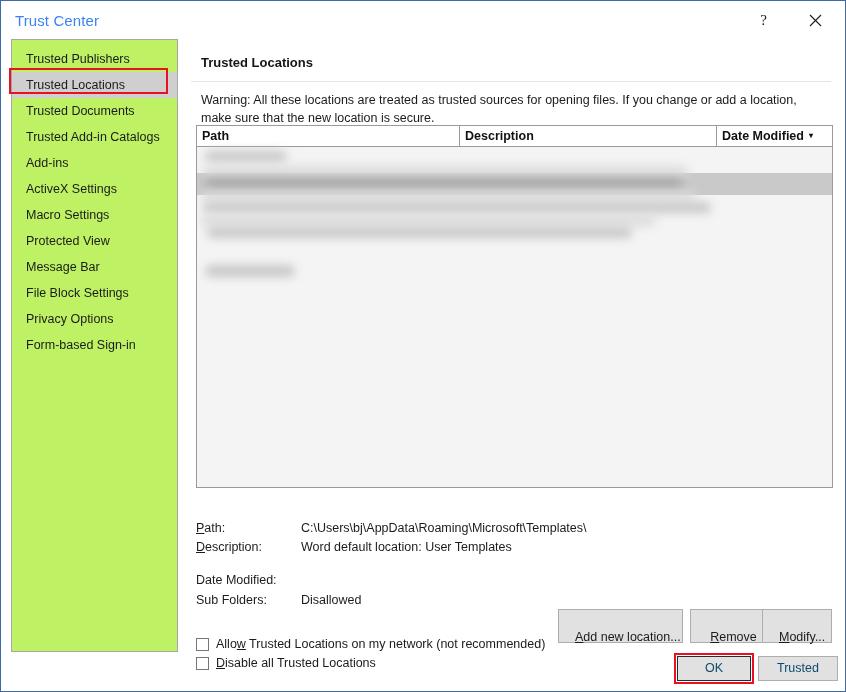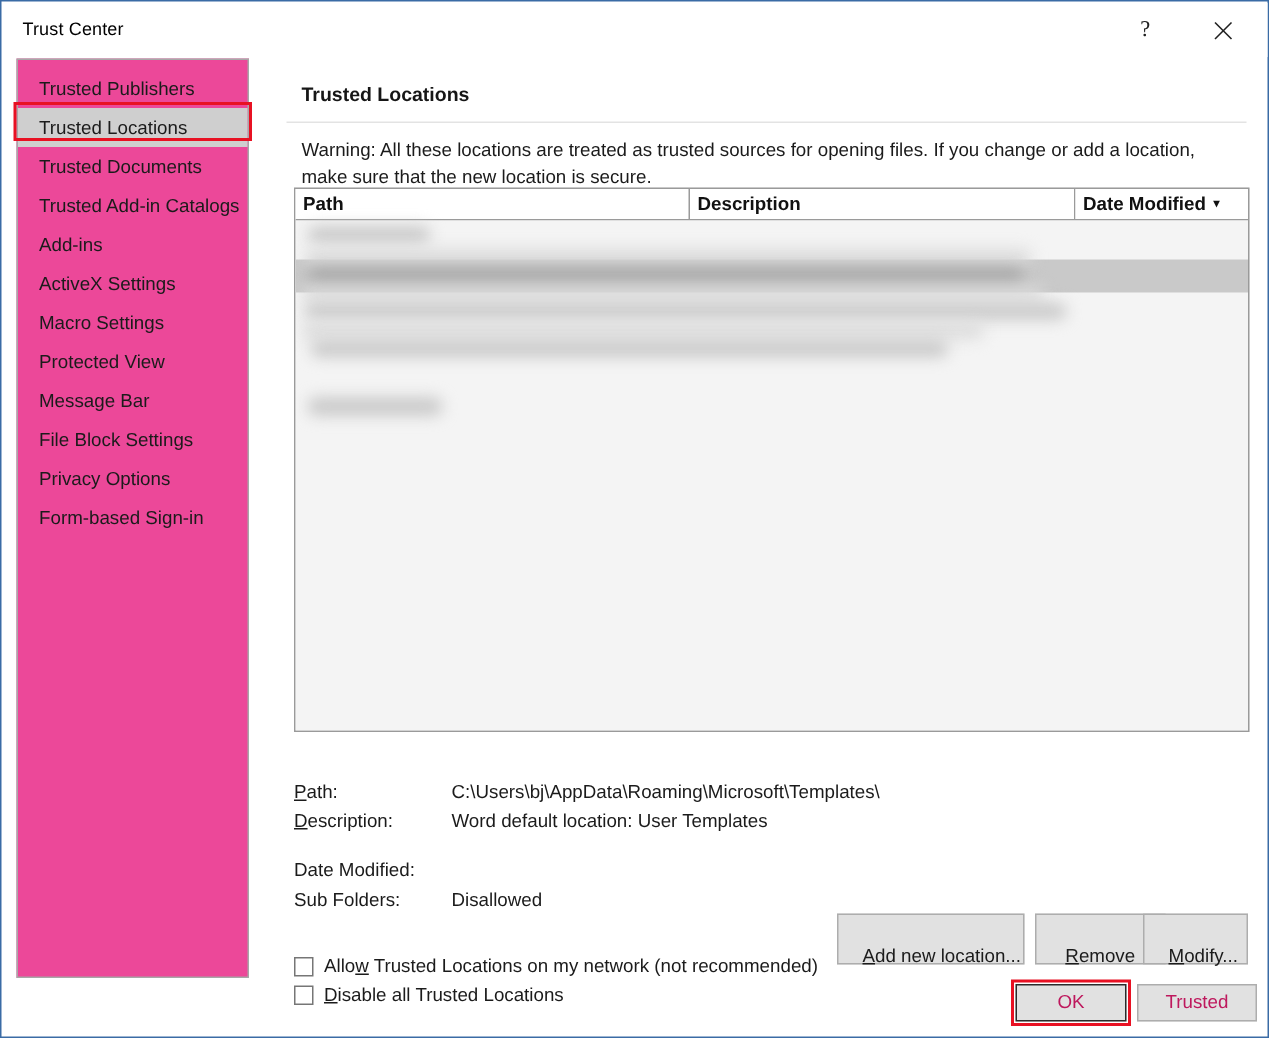--- a/index.html
+++ b/index.html
@@ -33,22 +33,22 @@
     position: absolute;
     left: 1px; top: 1px;
     width: 844px;
     height: 36px;
     background: #ffffff;
   }
   .title-text {
     position: absolute;
     left: 13px;
     top: 10px;
-    font-size: 12px;
-    color: #000000;
+    font-size: 15px;
+    color: #3b82f6;
     letter-spacing: 0.1px;
   }
   .win-btn {
     position: absolute;
     top: 1px;
     width: 45px;
     height: 34px;
     display: flex;
     align-items: center;
     justify-content: center;
@@ -64,24 +64,24 @@
     color: #202020;
     font-family: "Liberation Serif", serif;
     line-height: 1;
   }
 
   
   .sidebar {
     position: absolute;
     left: 10px;
     top: 38px;
-    width: 155px;
+    width: 167px;
     height: 613px;
     box-sizing: border-box;
-    background: #ec4899;
+    background: #bef264;
     border: 1px solid #a7a7a7;
   }
   .side-item {
     position: relative;
     height: 26px;
     line-height: 26px;
     padding-left: 14px;
     font-size: 12.5px;
     color: #1b1b1b;
     white-space: nowrap;
@@ -263,21 +263,21 @@
   }
 
   
   .footer-btn {
     position: absolute;
     box-sizing: border-box;
     background: #e1e1e1;
     border: 1px solid #adadad;
     font-family: "Liberation Sans", sans-serif;
     font-size: 12.5px;
-    color: #be185d;
+    color: #0c4a6e;
     height: 25px;
     line-height: 23px;
     text-align: center;
     cursor: default;
     padding: 0;
   }
   .btn-ok {
     left: 676px;
     top: 655px;
     width: 74px;

